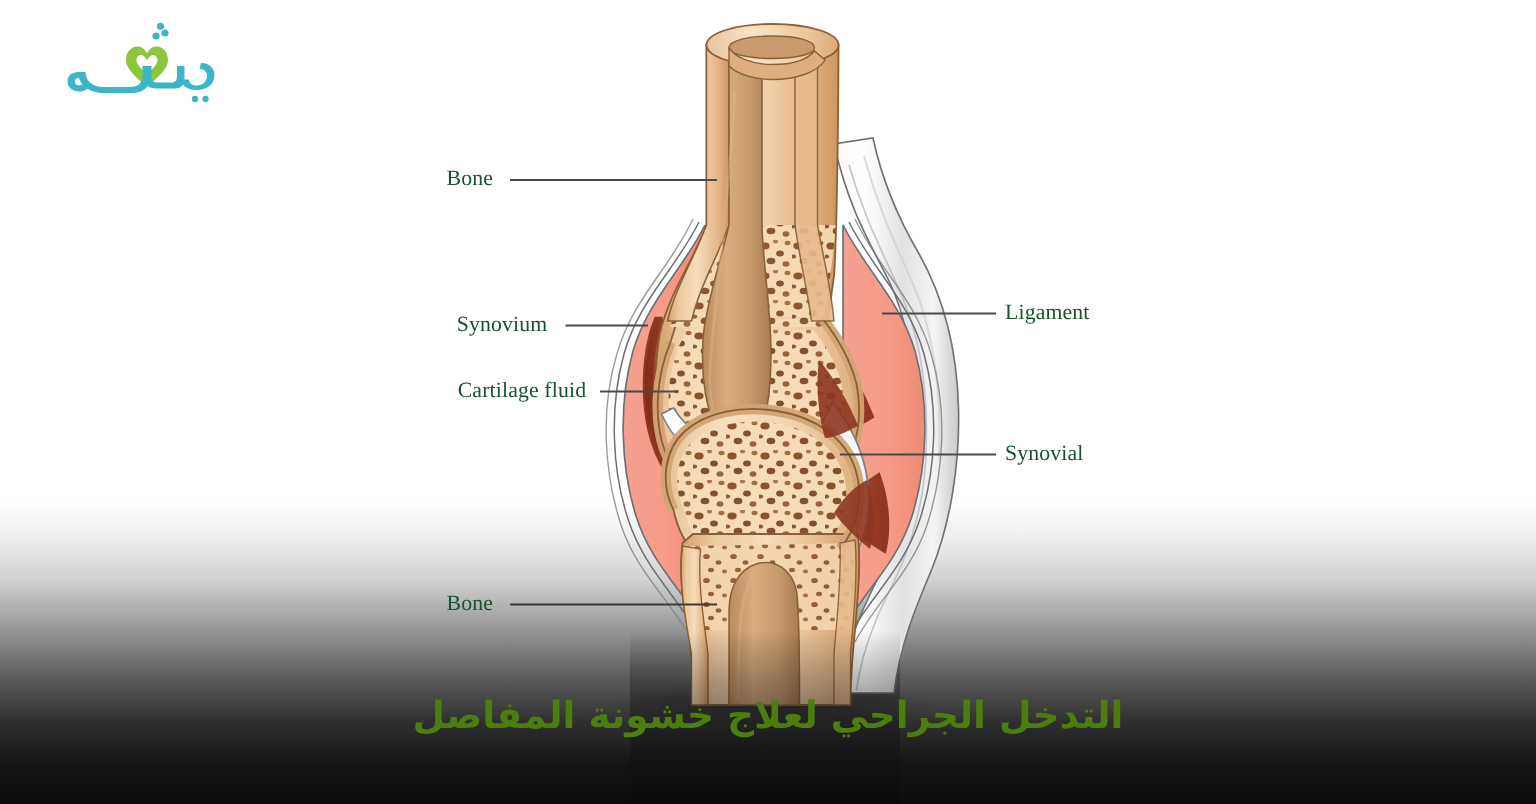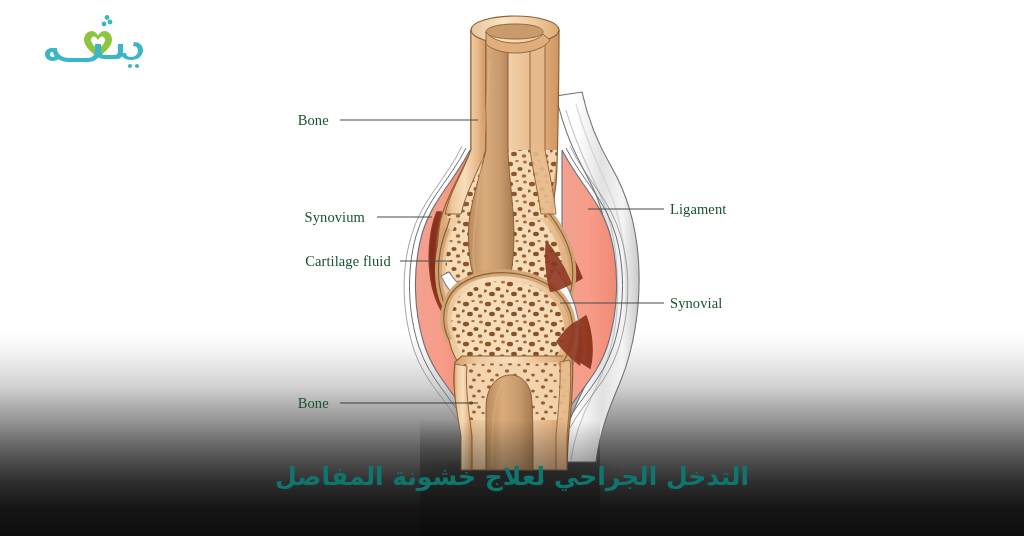--- a/index.html
+++ b/index.html
@@ -70,21 +70,21 @@
   .caption {
     position: absolute;
     left: 0;
     top: 462px;
     width: 1024px;
     text-align: center;
     direction: rtl;
     font-family: "DejaVu Sans", sans-serif;
     font-size: 25px;
     font-weight: bold;
-    color: #0f766e;
+    color: #4d7c0f;
     letter-spacing: 0px;
   }
 </style>
 </head>
 <body>
 
 <div id="page">
 
   <div class="bg-gradient"></div>
 

